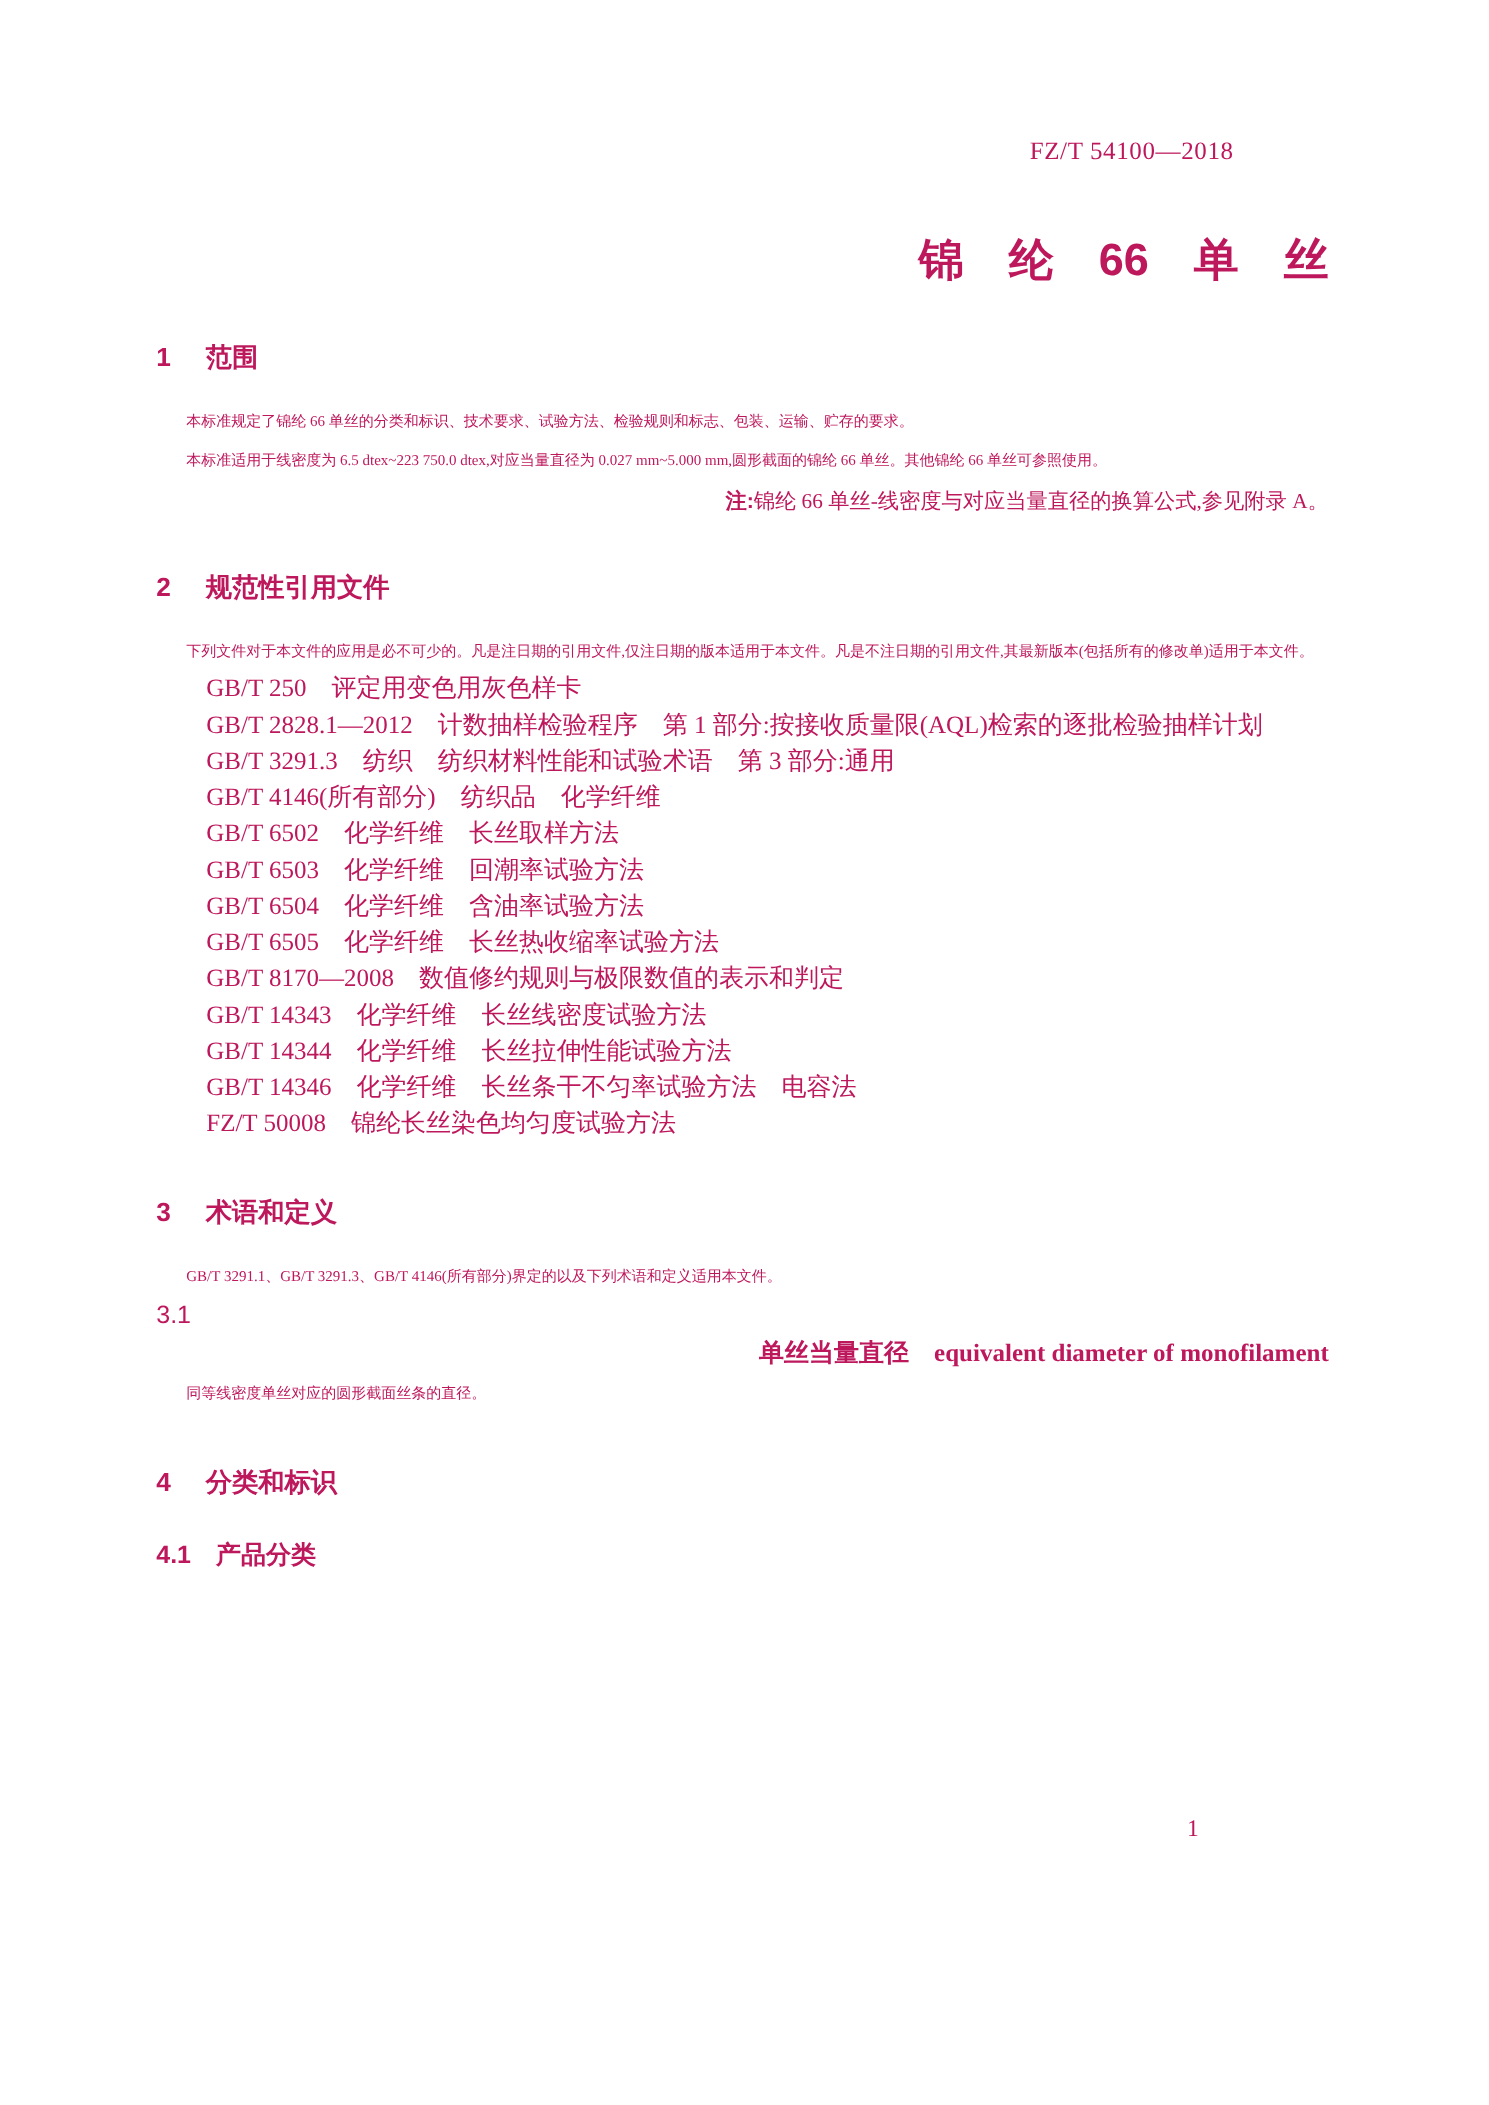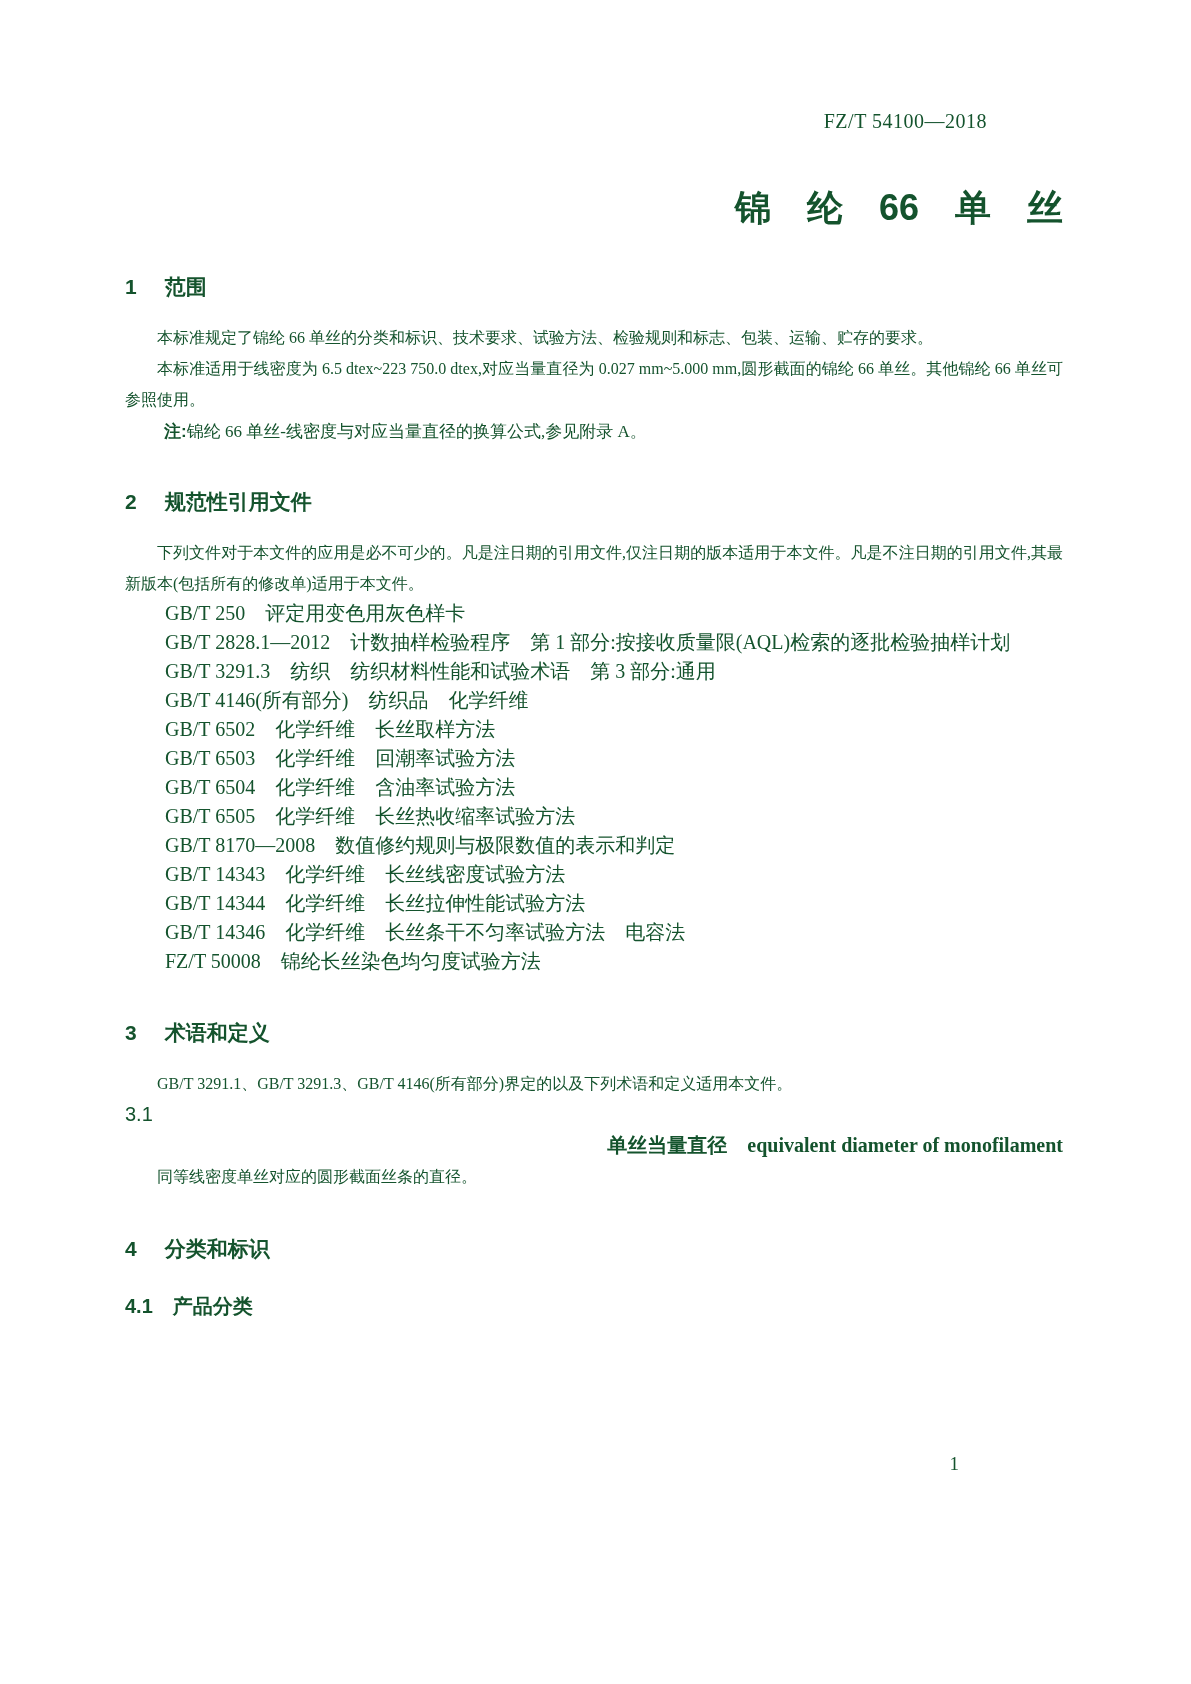--- a/index.html
+++ b/index.html
@@ -4,21 +4,21 @@
 <style>
   * { margin: 0; padding: 0; box-sizing: border-box; }
   html, body { background: #ffffff; }
 
   .page {
     position: relative;
     width: 1191px;
     height: 1684px;
     margin: 0 auto;
     background: #ffffff;
-    color: #14532d;
+    color: #be185d;
     font-family: "Liberation Serif", "DejaVu Serif", serif;
     padding: 108px 128px 0 125px;
     overflow: hidden;
   }
 
   .doc-number {
     text-align: right;
     padding-right: 76px;
     font-size: 20px;
     line-height: 26px;
@@ -47,39 +47,40 @@
   .sub-heading {
     margin-top: 28px;
     font-size: 20px;
     line-height: 28px;
     font-weight: 700;
     font-family: "Liberation Sans", "DejaVu Sans", sans-serif;
   }
   .sub-heading .sec-num { display: inline-block; margin-right: 20px; }
 
   p.body {
-    font-size: 16px;
+    font-size: 12px;
     line-height: 31px;
     text-align: justify;
     text-indent: 2em;
   }
   p.first { margin-top: 20px; }
 
   p.ref {
     font-size: 20px;
     line-height: 29px;
     text-align: justify;
     text-indent: 2em;
   }
 
   p.note {
     margin-top: 3px;
     font-size: 17px;
     line-height: 27px;
     text-indent: 2.3em;
+    text-align: right;
   }
   .note-label { font-weight: 700; font-family: "Liberation Sans", "DejaVu Sans", sans-serif; }
 
   p.clause-num-line {
     font-size: 20px;
     line-height: 31px;
     font-family: "Liberation Sans", "DejaVu Sans", sans-serif;
   }
 
   p.term {

